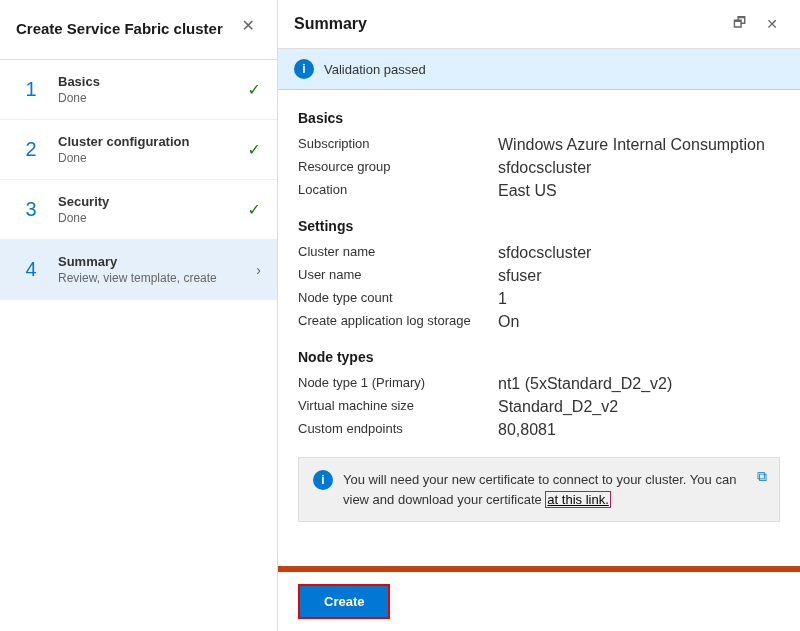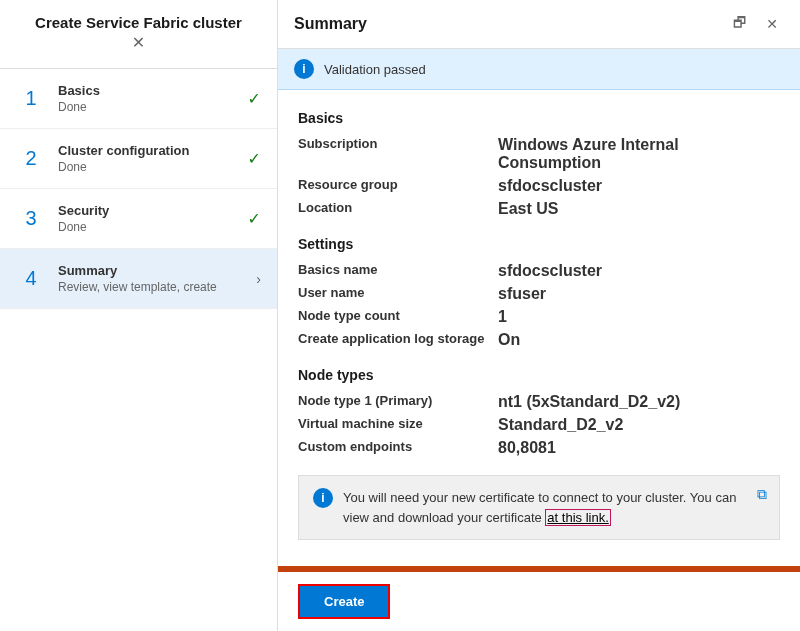--- a/index.html
+++ b/index.html
@@ -10,25 +10,24 @@
       width: 278px;
       min-width: 278px;
       background: #fff;
       border-right: 1px solid #ddd;
       display: flex;
       flex-direction: column;
       height: 631px;
     }
     .left-header {
       display: flex;
-      align-items: center;
+      align-items: flex-end;
       justify-content: space-between;
-      padding: 14px 16px 14px 16px;
+      padding: 14px 16px 22px 16px;
       border-bottom: 1px solid #ddd;
-      flex-direction: column;
     }
     .left-header-title {
       font-size: 15px;
       font-weight: 600;
       color: #1a1a1a;
     }
     .close-btn {
       cursor: pointer;
       font-size: 16px;
       color: #666;
@@ -159,21 +158,20 @@
     .section-title {
       font-size: 14px;
       font-weight: 600;
       color: #1a1a1a;
       margin-bottom: 10px;
       margin-top: 4px;
     }
     .data-table {
       width: 100%;
       margin-bottom: 18px;
-      font-weight: bold;
     }
     .data-row {
       display: flex;
       margin-bottom: 5px;
     }
     .data-label {
       width: 200px;
       min-width: 200px;
       color: #333;
       font-size: 13px;
@@ -320,21 +318,21 @@
     </div>
           <div class="data-row">
       <div class="data-label">Location</div>
       <div class="data-value">East US</div>
     </div>
         </div>
 
       <div class="section-title">Settings</div>
       <div class="data-table" id="settings-table">
           <div class="data-row">
-      <div class="data-label">Basics name</div>
+      <div class="data-label">Cluster name</div>
       <div class="data-value">sfdocscluster</div>
     </div>
           <div class="data-row">
       <div class="data-label">User name</div>
       <div class="data-value">sfuser</div>
     </div>
           <div class="data-row">
       <div class="data-label">Node type count</div>
       <div class="data-value">1</div>
     </div>

